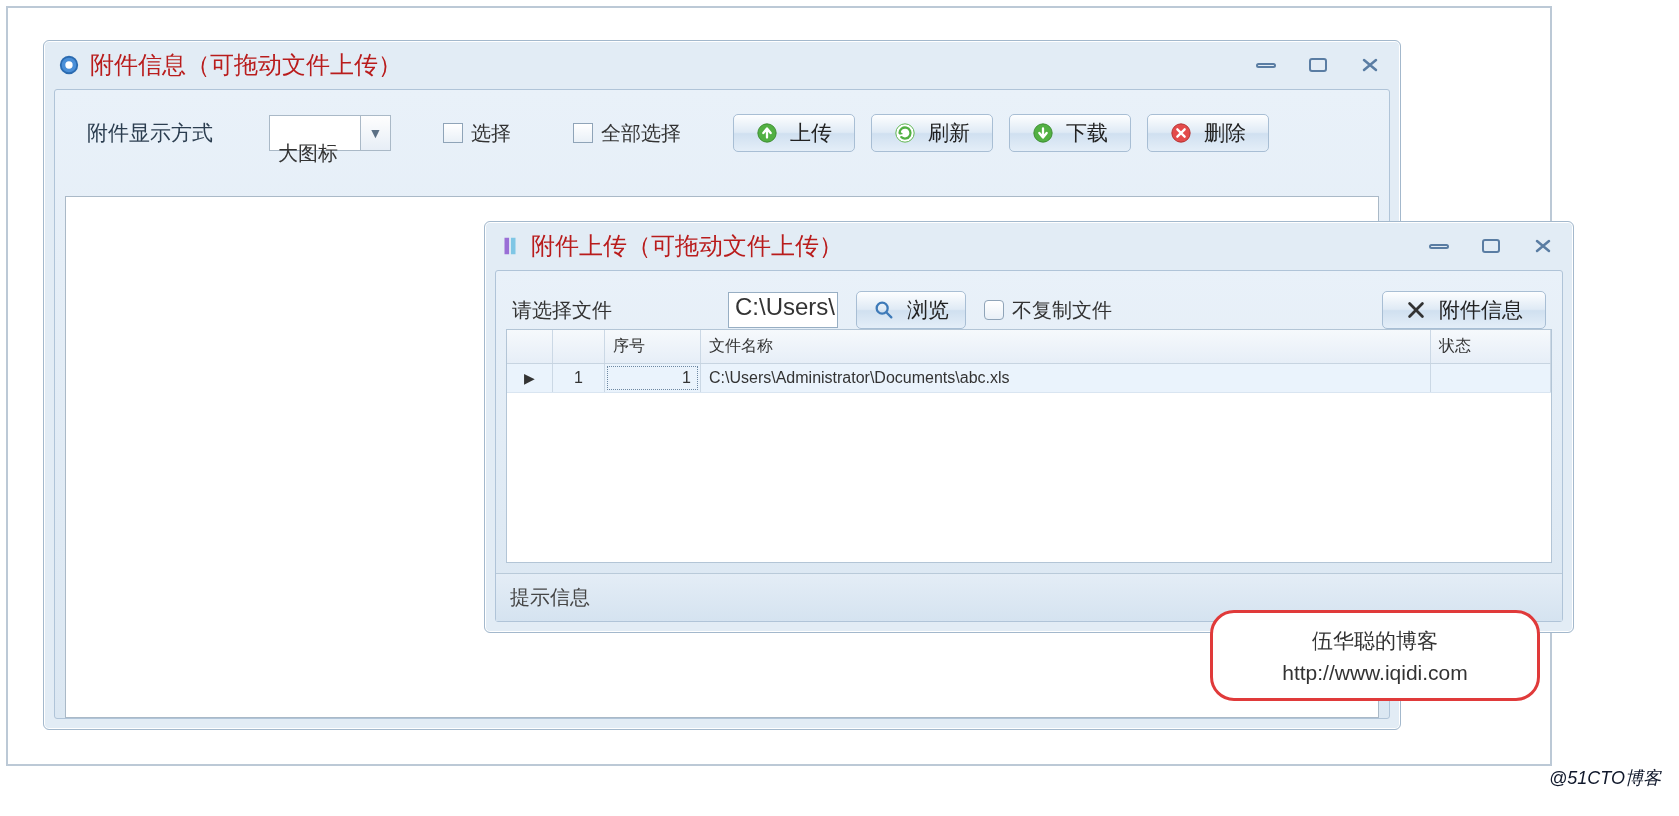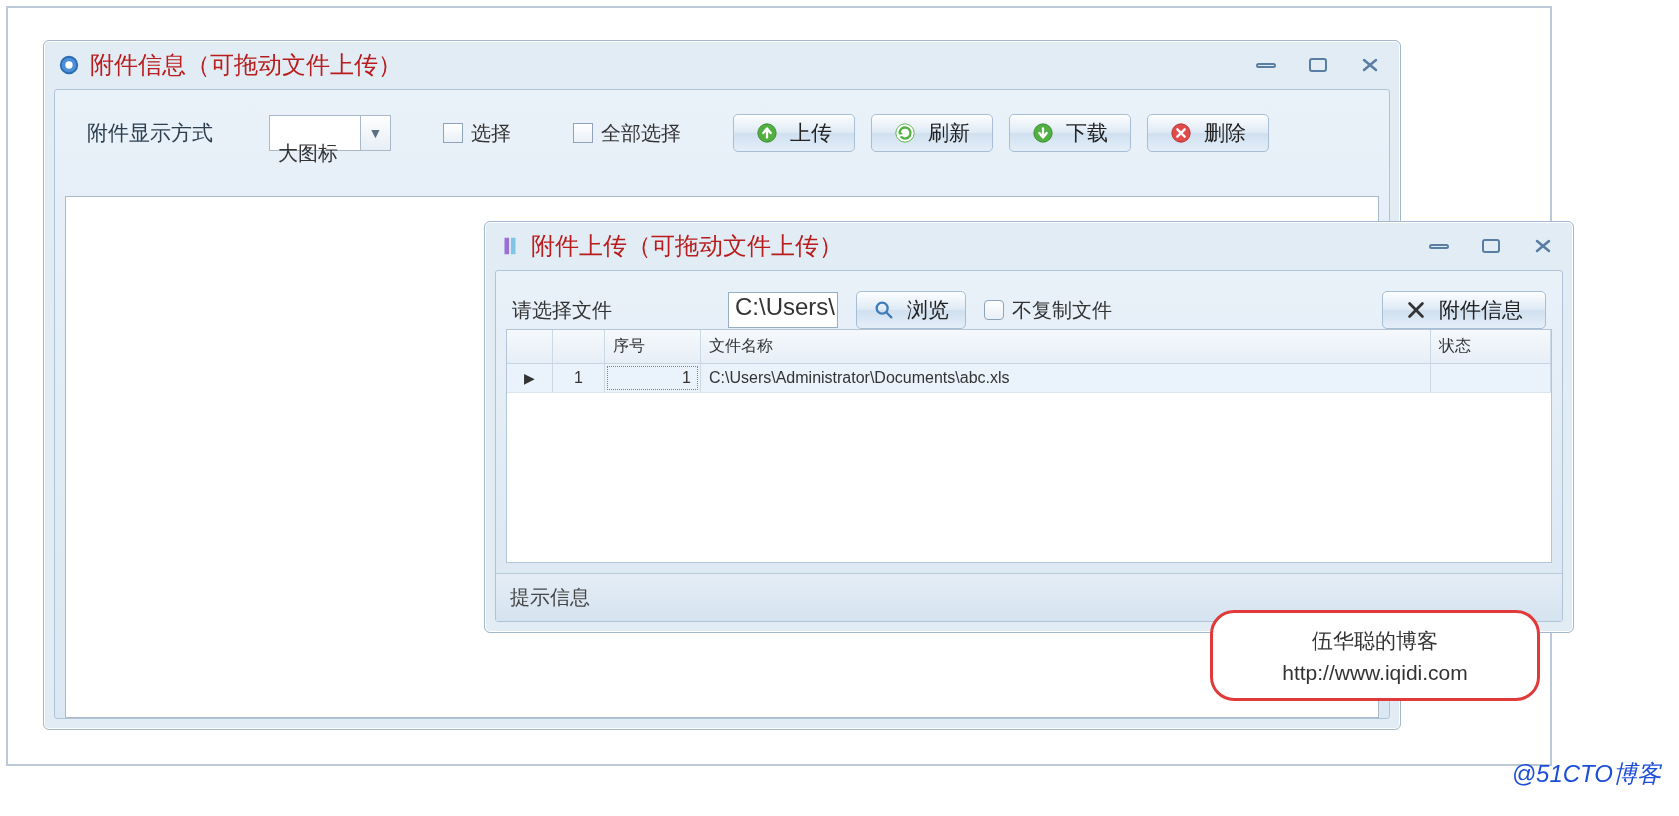--- a/index.html
+++ b/index.html
@@ -185,21 +185,21 @@
       border-radius: 24px;
       background: #fff;
       text-align: center;
       padding: 12px 10px 10px 10px;
       z-index: 20;
       font-size: 21px; color: #333;
       line-height: 1.5;
     }
     .watermark {
       position: absolute; right: 18px; bottom: 26px;
-      color: #1d4ed8; font-size: 24px; font-style: italic;
+      color: #0f172a; font-size: 18px; font-style: italic;
       z-index: 1;
     }
   </style>
 </head>
 <body>
 
 <div class="outer-frame">
 
   <div class="window window1">
     <div class="titlebar">

